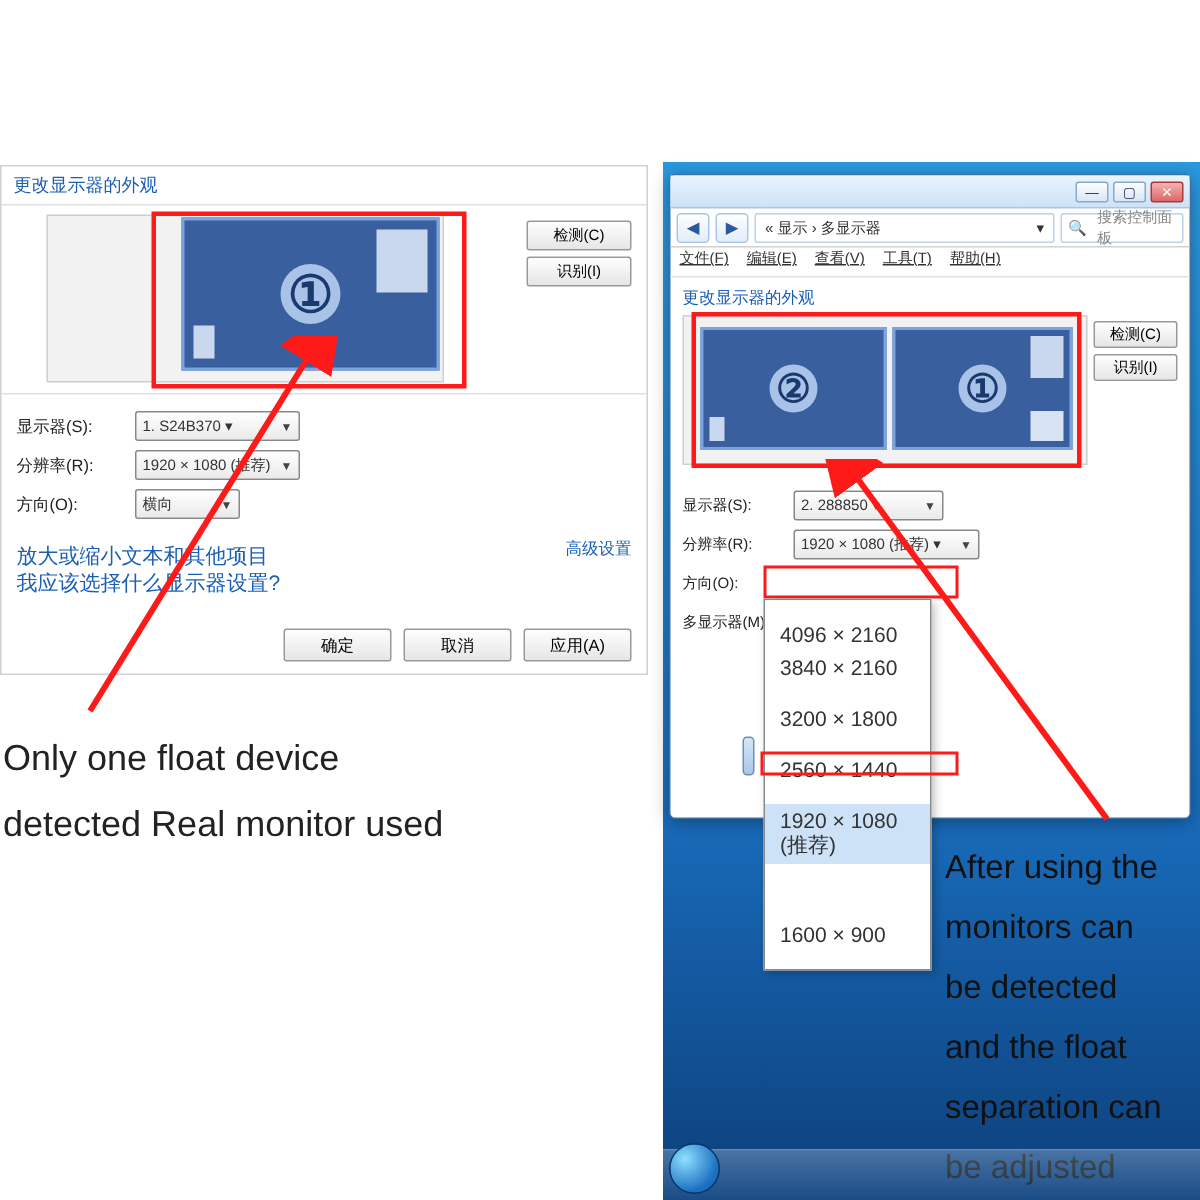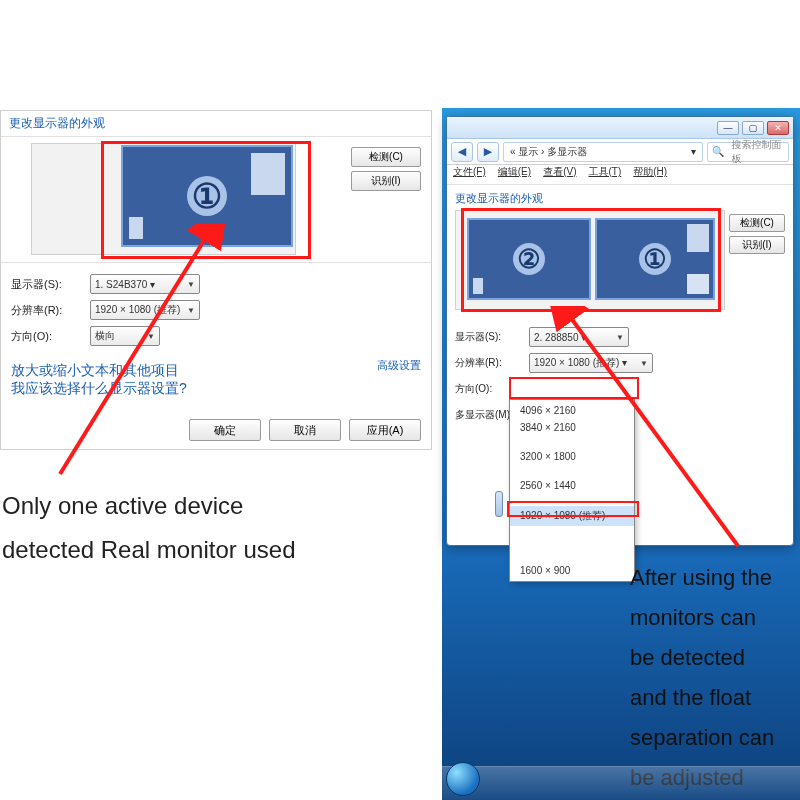--- a/index.html
+++ b/index.html
@@ -50,21 +50,21 @@
   .red-box2 { position:absolute; top:-2px; left:6px; width:260px; height:104px; border:3px solid #ff1a1a; }
   .mon { position:absolute; top:8px; height:82px; background:#3a5f9e; border:2px solid #7aa3e0; display:flex; align-items:center; justify-content:center;}
   .mon.m2 { left:12px; width:124px; }
   .mon.m1b { left:140px; width:120px; }
   .mon .circ { font-size:26px; color:#1a3a6e; background:#a8c2e8; width:32px; height:32px; border-radius:50%; display:flex; align-items:center; justify-content:center; font-weight:bold;}
   .right-btns { position:absolute; top:4px; right:0; display:flex; flex-direction:column; gap:4px;}
 
   .fields2 { padding-top:6px; font-size:10px; color:#333;}
   .red-box3 { position:absolute; top:192px; left:62px; width:130px; height:22px; border:2px solid #ff1a1a; }
 
-  .dropdown { position:absolute; top:214px; left:62px; width:126px; background:#fff; border:1px solid #888; box-shadow:2px 2px 6px rgba(0,0,0,.25); font-size:10px; color:#333; padding:2px 0;}
+  .dropdown { position:absolute; top:214px; left:62px; width:112px; background:#fff; border:1px solid #888; box-shadow:2px 2px 6px rgba(0,0,0,.25); font-size:14px; color:#333; padding:12px 0;}
   .dropdown .opt { padding:3px 10px; cursor:pointer;}
   .dropdown .opt.blank { height:12px; }
   .dropdown .opt.sel { background:#cde2f7; }
   .red-box4 { position:absolute; top:316px; left:60px; width:132px; height:16px; border:2px solid #ff1a1a; }
   .scroll-thumb { position:absolute; top:306px; left:48px; width:8px; height:26px; background:linear-gradient(#d7e6f5,#aac6e6); border:1px solid #6a8fbb; border-radius:3px; cursor:pointer;}
 
   .caption-right { position:absolute; right:6px; top:450px; width:164px; font-size:22px; color:#111; line-height:40px; }
 
   
   .arrow { position:absolute; pointer-events:none; }
@@ -129,21 +129,21 @@
 <svg class="arrow" style="left:40px; top:224px;" width="220" height="260">
   <defs>
       <marker id="ah1" markerWidth="12" markerHeight="12" refX="2" refY="5" orient="auto">
         <path d="M0,0 L0,10 L12,5 z" fill="#ff1a1a"></path>
       </marker>
     </defs>
   <line x1="20" y1="250" x2="168" y2="10" stroke="#ff1a1a" stroke-width="4" marker-end="url(#ah1)"></line>
 </svg>
 
 <div class="caption-left">
-  <div>Only one active device</div>
+  <div>Only one float device</div>
   <div>detected Real monitor used</div>
 </div>
 
 <div class="desktop">
   <div class="window">
     <div class="win-title">
       <div class="tb-btn">—</div>
       <div class="tb-btn">▢</div>
       <div class="tb-btn close">✕</div>
     </div>

